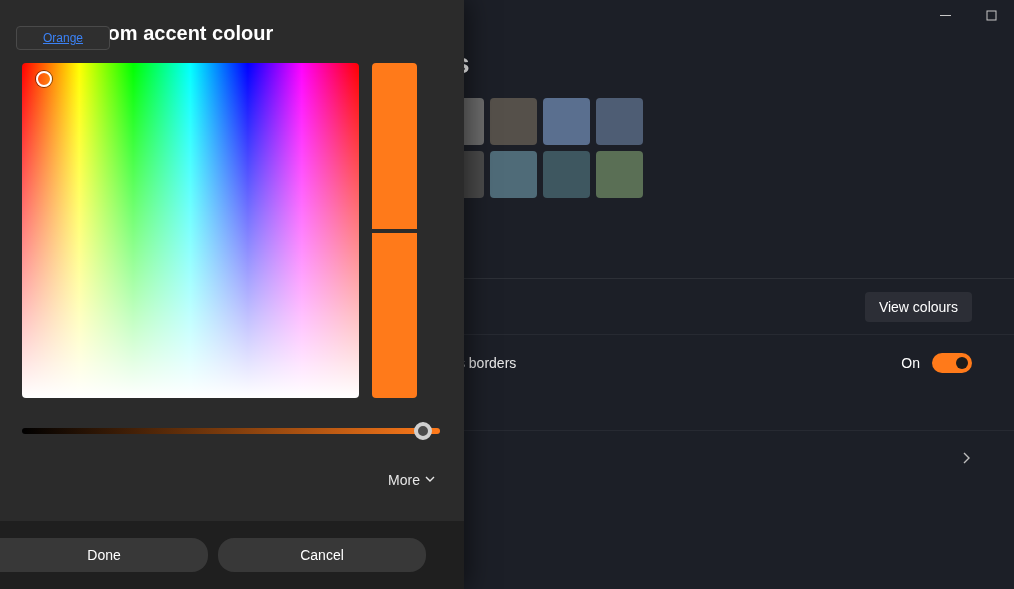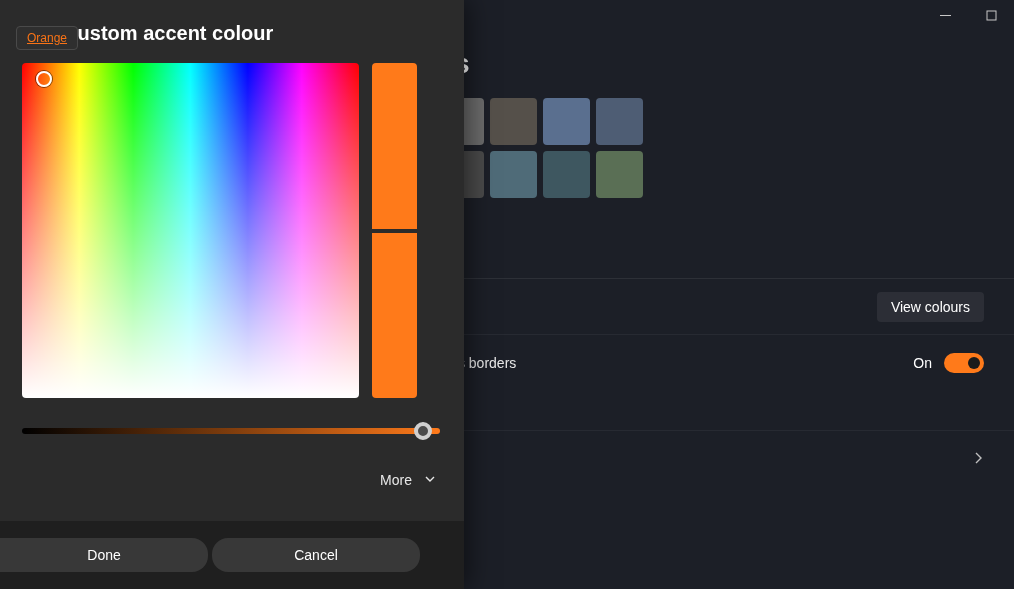--- a/index.html
+++ b/index.html
@@ -8,21 +8,21 @@
 .window { position:relative; width:100%; height:100%; }
 .win-controls { position:absolute; top:0; right:0; display:flex; }
 .win-btn { width:46px; height:30px; display:flex; align-items:center; justify-content:center; color:#c8c8c8; font-size:11px; }
 
 .bg-page { position:absolute; left:384px; top:48px; right:0; }
 .bg-title { font-size:28px; font-weight:600; margin-bottom:18px; }
 .swatch-rows { display:flex; flex-direction:column; gap:6px; }
 .swatch-row { display:flex; gap:6px; }
 .swatch { width:47px; height:47px; border-radius:4px; }
 .settings-list { position:absolute; left:384px; right:0; top:278px; }
-.row { height:56px; border-top:1px solid rgba(255,255,255,.05); display:flex; align-items:center; justify-content:space-between; padding-right:30px; }
+.row { height:56px; border-top:1px solid rgba(255,255,255,.05); display:flex; align-items:center; justify-content:space-between; padding-right:42px; }
 .row.first { border-top:1px solid rgba(255,255,255,.08); }
 .row-label { font-size:14px; color:#e8e8e8; }
 .row-sub { font-size:12px; color:#9a9a9a; }
 .row-labels { display:flex; flex-direction:column; gap:2px; }
 .row-right { display:flex; align-items:center; gap:12px; }
 .pill-btn { background:rgba(255,255,255,.07); padding:7px 14px; border-radius:4px; font-size:14px; }
 .state { font-size:14px; }
 .toggle { width:40px; height:20px; border-radius:10px; position:relative; }
 .toggle .knob { position:absolute; width:12px; height:12px; border-radius:50%; top:4px; }
 .toggle.off { background:rgba(255,255,255,.18); }
@@ -30,42 +30,42 @@
 .toggle.on { background:#ff7a1a; }
 .toggle.on .knob { right:4px; background:#1b1b1b; }
 .chev { color:#bfbfbf; }
 
 .modal-backdrop { position:absolute; inset:0; pointer-events:none; }
 .modal { position:absolute; left:0; top:0; width:464px; height:589px; background:#2b2b2b; color:#fff; display:flex; flex-direction:column; box-shadow:4px 0 24px rgba(0,0,0,.5); }
 .modal-inner { padding:22px 24px 0 22px; flex:1; position:relative; }
 .modal-inner::-webkit-scrollbar{display:none;}
 .modal h2 { font-size:20px; font-weight:600; margin-bottom:18px; }
 
-.tooltip { position:absolute; left:16px; top:26px; background:#2f2f2f; border:1px solid #4a4a4a; border-radius:4px; color:#f97316; font-size:12px; padding:4px 10px; z-index:5;text-decoration:underline; }
+.tooltip { position:absolute; left:16px; top:26px; background:#2f2f2f; border:1px solid #4a4a4a; border-radius:4px; color:#3b82f6; font-size:12px; padding:4px 26px; z-index:5;text-decoration:underline; }
 
 .picker-row { display:flex; gap:13px; }
 .sv-panel { position:relative; width:337px; height:335px; border-radius:4px;
   background:
     linear-gradient(to top, #ffffff, rgba(255,255,255,0)),
     linear-gradient(to right,
       #ff0000 0%, #ffff00 17%, #00ff00 33%, #00ffff 50%,
       #0000ff 67%, #ff00ff 83%, #ff0000 100%);
 }
 .sv-cursor { position:absolute; left:14px; top:8px; width:16px; height:16px; border-radius:50%; border:2px solid #fff; box-shadow:0 0 0 1px rgba(0,0,0,.5); }
 .preview-col { width:45px; display:flex; flex-direction:column; gap:4px; }
 .preview-top { flex:1; border-radius:4px 4px 0 0; }
 .preview-bot { flex:1; border-radius:0 0 4px 4px; }
 
 .value-slider { margin-top:30px; position:relative; height:6px; border-radius:3px;
   background:linear-gradient(to right,#000000,#ff7a1a); }
 .value-thumb { position:absolute; right:8px; top:50%; transform:translate(0,-50%); width:18px; height:18px; border-radius:50%; background:#4a4a4a; border:4px solid #cfcfcf; }
 
-.more-row { margin-top:38px; display:flex; justify-content:flex-end; align-items:center; gap:12px; font-size:14px; color:#e8e8e8; padding-right:4px; }
+.more-row { margin-top:38px; display:flex; justify-content:flex-end; align-items:center; gap:4px; font-size:14px; color:#e8e8e8; padding-right:4px; }
 
-.modal-actions { height:68px; background:#1f1f1f; display:flex; gap:4px; align-items:center; padding:0 24px; } 
+.modal-actions { height:68px; background:#1f1f1f; display:flex; gap:10px; align-items:center; padding:0 24px; } 
 .act-btn { flex:1; max-width:208px; height:34px; border-radius:16px; background:#383838; color:#fff; font-size:14px; display:flex; align-items:center; justify-content:center; }
 .act-btn:first-child { margin-left:-24px; border-top-left-radius:0; border-bottom-left-radius:0; } 
 </style>
 </head>
 <body>
 
 <div class="window">
 
   <div class="win-controls">
     <div class="win-btn">

